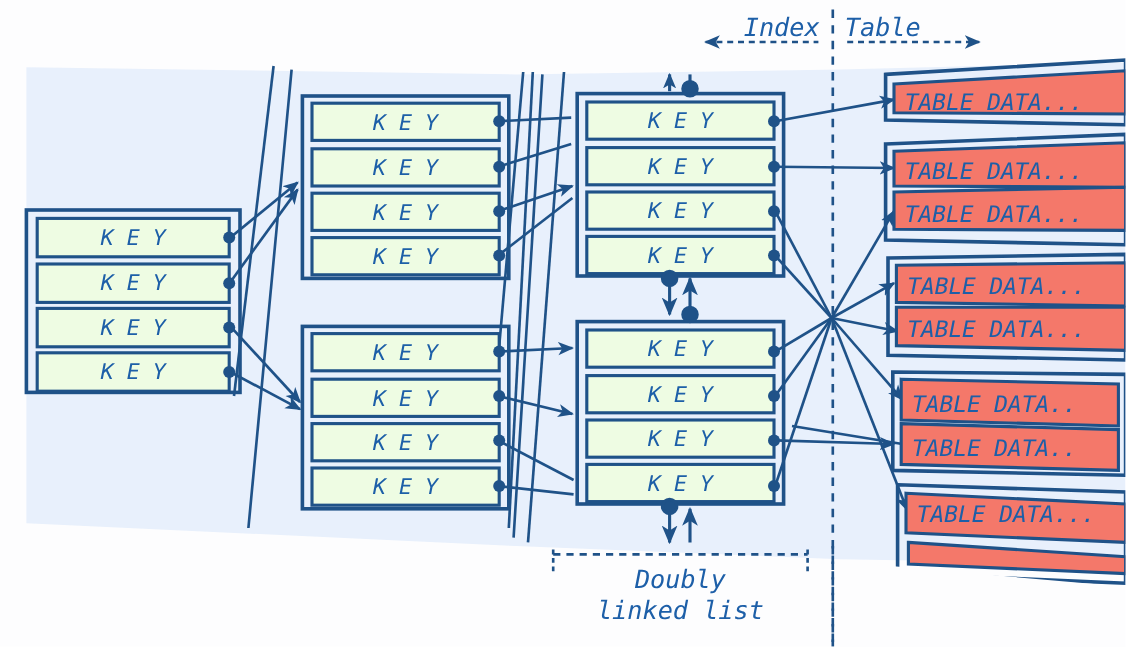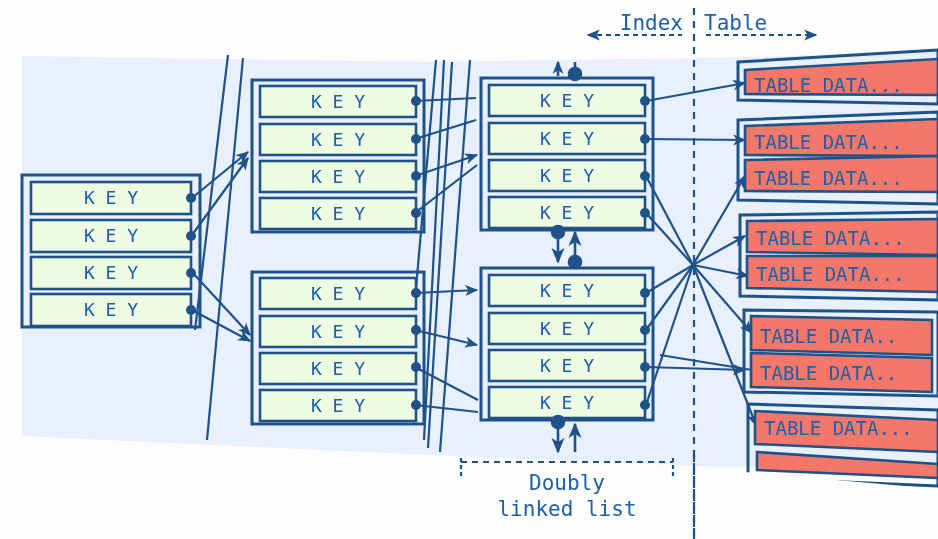--- a/index.html
+++ b/index.html
@@ -10,20 +10,21 @@
   }
   body {
     font-family: "DejaVu Sans Mono", "Liberation Mono", monospace;
   }
   #stage {
     position: relative;
     width: 938px;
     height: 539px;
     background: #fdfdfe;
     overflow: hidden;
+    font-style: italic;
   }
   #stage svg {
     position: absolute;
     top: 0;
     left: 0;
     width: 938px;
     height: 539px;
   }
   .lbl {
     fill: #1d5fa8;

